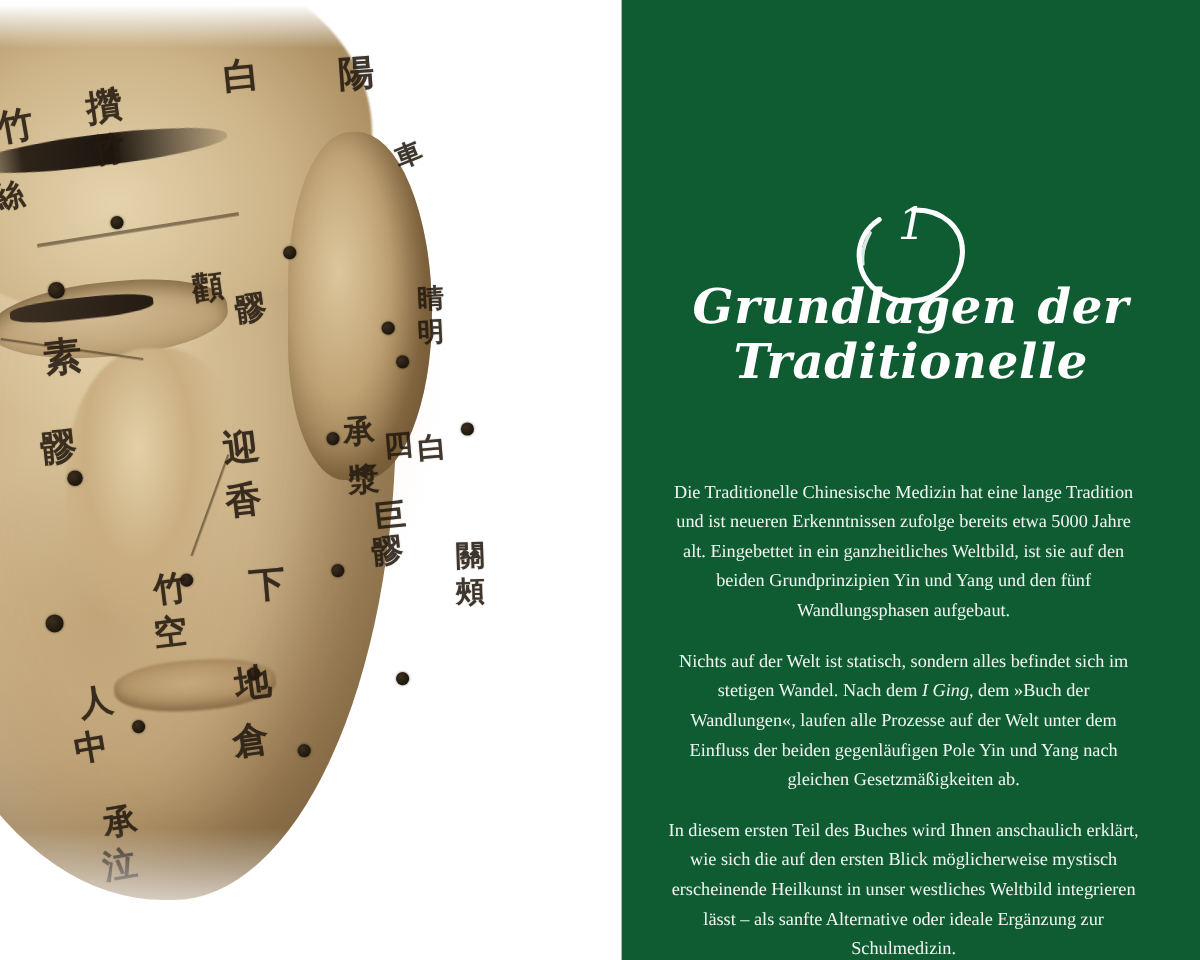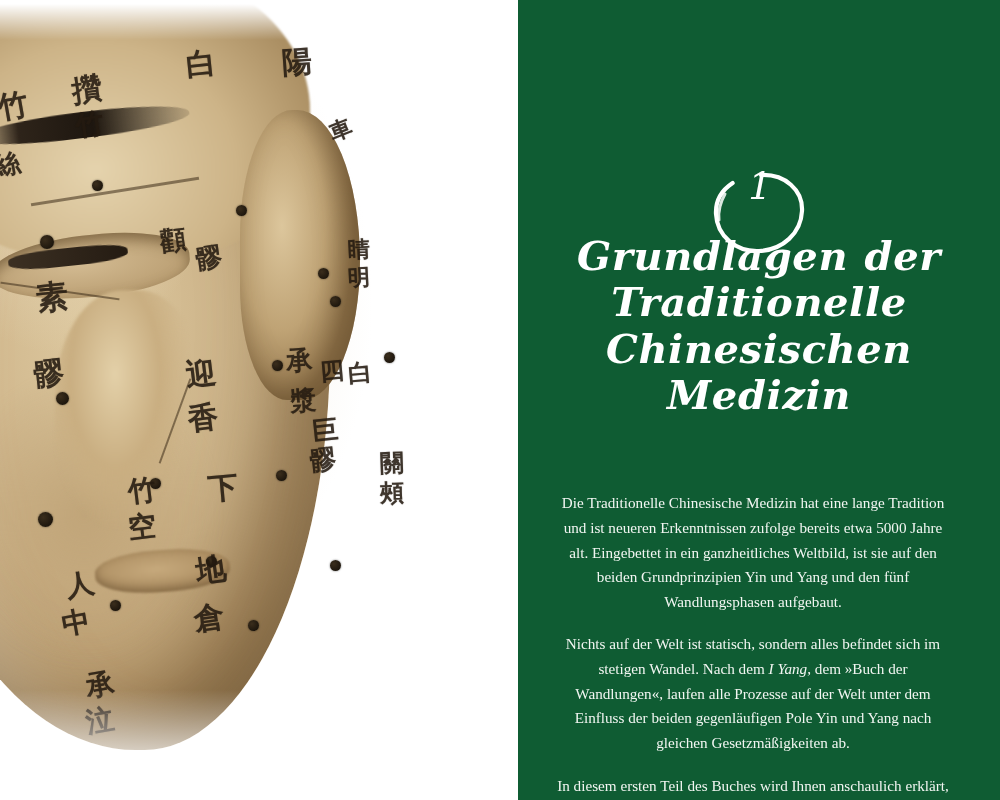--- a/index.html
+++ b/index.html
@@ -374,27 +374,26 @@
         <svg width="96" height="86" viewBox="0 0 96 86">
           <path d="M50 5 C74 4 92 20 91 41 C90 63 72 80 48 81 C25 82 6 66 5 44 C4 23 22 7 46 5" fill="none" stroke="#ffffff" stroke-width="4.2" stroke-linecap="round" stroke-dasharray="232 26" stroke-dashoffset="6"></path>
           <path d="M14 24 C9 33 7 41 8 50" fill="none" stroke="#ffffff" stroke-width="3" stroke-linecap="round" opacity=".85"></path>
         </svg>
         <span class="chapter-number">1</span>
       </div>
 
       <h1 class="chapter-title">
         <span>Grundlagen der</span><br>
         <span>Traditionelle</span><br>
-        <span>Chinesischen Medizin</span>
       </h1>
 
       <div class="chapter-body">
         <p>Die Traditionelle Chinesische Medizin hat eine lange Tradition und ist neueren Erkenntnissen zufolge bereits etwa 5000 Jahre alt. Eingebettet in ein ganzheitliches Weltbild, ist sie auf den beiden Grundprinzipien Yin und Yang und den fünf Wandlungsphasen aufgebaut.</p>
         <p>
-          <span>Nichts auf der Welt ist statisch, sondern alles befindet sich im stetigen Wandel. Nach dem <em>I Yang</em>, dem »Buch der Wandlungen«, laufen alle Prozesse auf der Welt unter dem Einfluss der beiden gegenläufigen Pole Yin und Yang nach gleichen Gesetzmäßigkeiten ab.</span>
+          <span>Nichts auf der Welt ist statisch, sondern alles befindet sich im stetigen Wandel. Nach dem <em>I Ging</em>, dem »Buch der Wandlungen«, laufen alle Prozesse auf der Welt unter dem Einfluss der beiden gegenläufigen Pole Yin und Yang nach gleichen Gesetzmäßigkeiten ab.</span>
         </p>
         <p>In diesem ersten Teil des Buches wird Ihnen anschaulich erklärt, wie sich die auf den ersten Blick möglicherweise mystisch erscheinende Heilkunst in unser westliches Weltbild integrieren lässt –  als sanfte Alternative oder ideale Ergänzung zur Schulmedizin.</p>
       </div>
 
     </div>
   </div>
 
 </div>
 
 </body></html>

